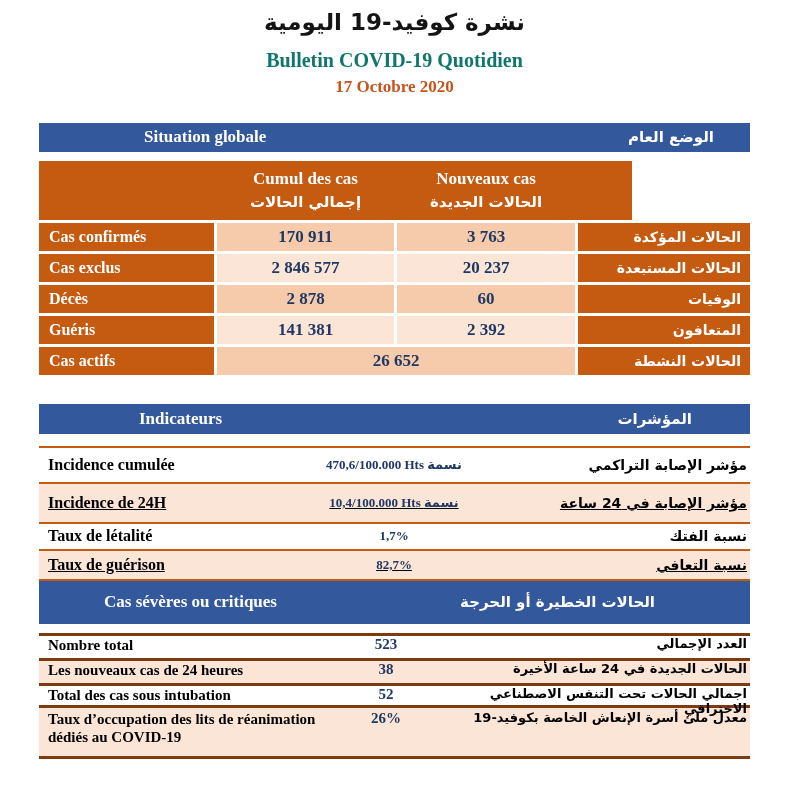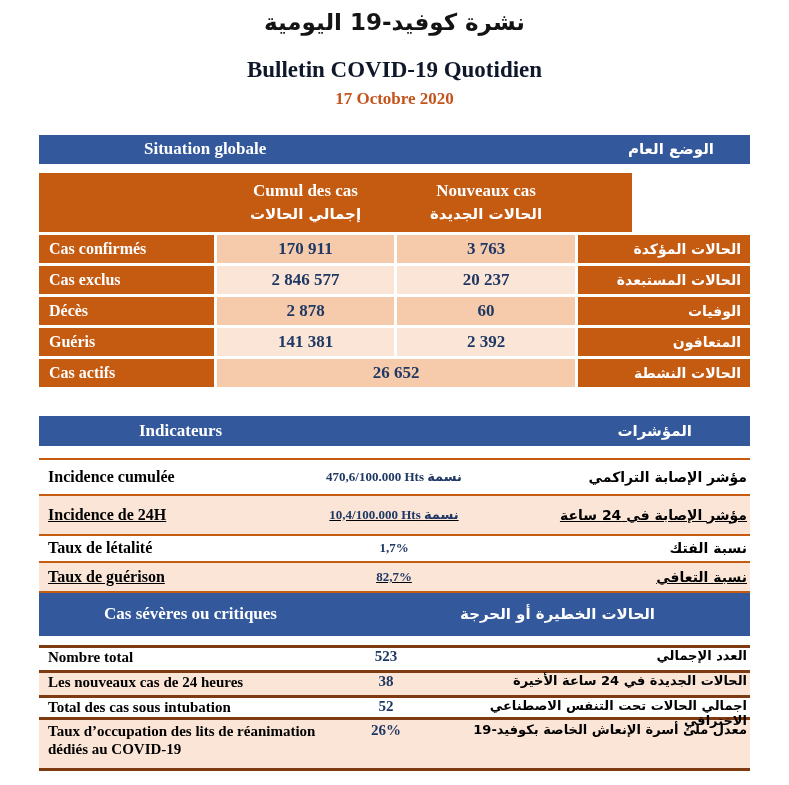--- a/index.html
+++ b/index.html
@@ -11,21 +11,21 @@
     overflow: hidden;
     font-family: "Liberation Serif", "DejaVu Sans", serif;
     font-weight: bold;
     color: #000;
   }
   .ar { font-family: "DejaVu Sans", sans-serif; }
 
   
   .titles { text-align: center; padding-top: 8px; }
   .title-ar { font-size: 23px; line-height: 1.25; color: #141414; }
-  .title-fr { font-size: 23px; line-height: 1.25; margin-top: 19px; color: #0f172a; }
+  .title-fr { font-size: 20px; line-height: 1.25; margin-top: 11px; color: #0f766e; }
   .title-date { font-size: 17px; line-height: 1.3; margin-top: 3px; color: #C4541C; }
 
   
   .bar {
     width: 711px; margin-left: 39px;
     background: #33589B; color: #fff;
     display: flex; align-items: center; justify-content: space-between;
   }
   .bar-fr { font-size: 17px; }
   .bar-ar { font-size: 15px; }

